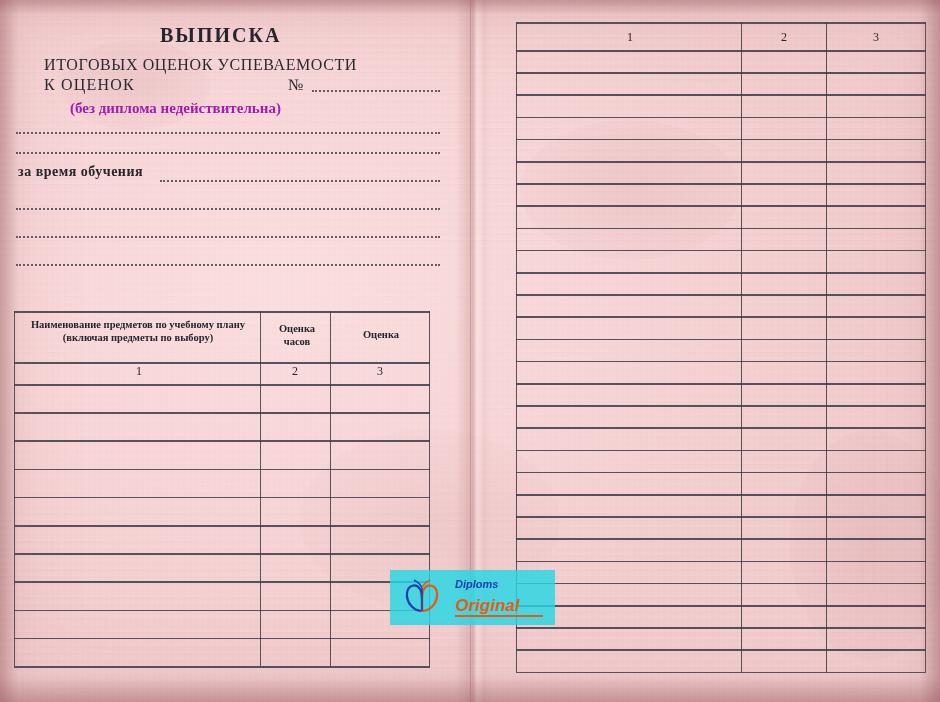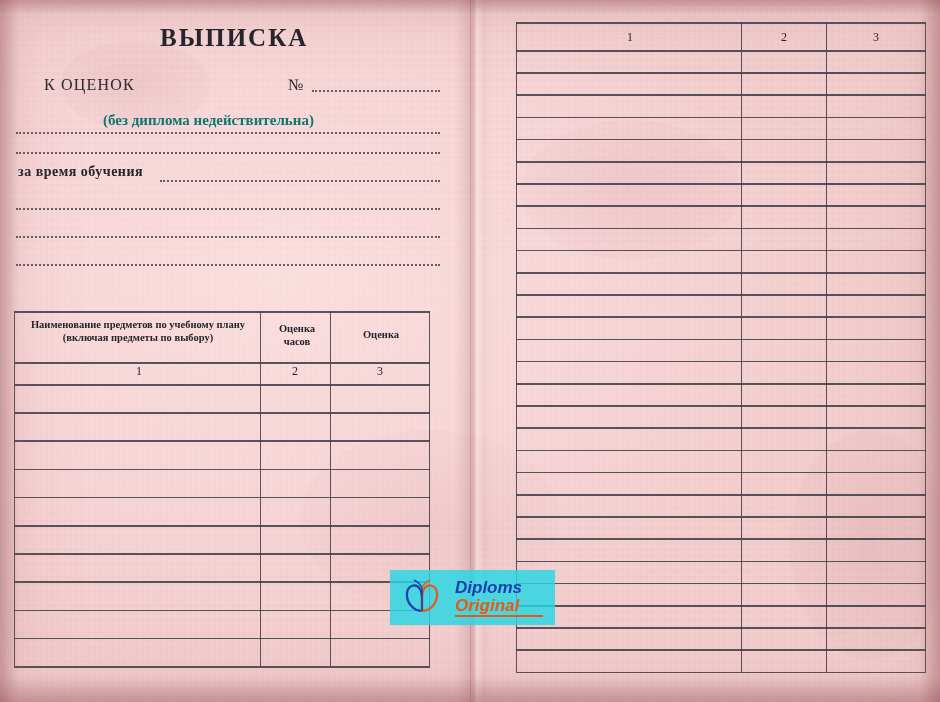--- a/index.html
+++ b/index.html
@@ -82,21 +82,21 @@
     background: rgba(150,85,90,0.30);
   }
   .smudge {
     position: absolute;
     border-radius: 50%;
     pointer-events: none;
   }
   #title {
     position: absolute;
     left: 160px; top: 24px;
-    font-size: 25px;
+    font-size: 20px;
     letter-spacing: 2px;
     font-weight: bold;
     color: #24242c;
   }
   #subtitle1 {
     position: absolute;
     left: 44px; top: 56px;
     font-size: 16px;
     letter-spacing: 0.6px;
     color: #2a2a32;
@@ -109,25 +109,24 @@
     color: #2a2a32;
   }
   #numero {
     position: absolute;
     left: 288px; top: 76px;
     font-size: 16px;
     color: #2a2a32;
   }
   #subtitle2 {
     position: absolute;
-    left: 70px; top: 112px;
+    left: 70px; top: 100px;
     font-size: 15px;
     font-weight: bold;
-    color: #0f766e;
-    margin-left: 33px;
+    color: #a21caf;
   }
   #za-vremya {
     position: absolute;
     left: 18px; top: 164px;
     font-size: 14px;
     font-weight: bold;
     letter-spacing: 0.5px;
     color: #24242c;
   }
   #obnaruzhil {
@@ -200,21 +199,21 @@
     position: absolute;
     left: 400px; top: 577px;
     width: 44px; height: 42px;
   }
   #logo-text1 {
     position: absolute;
     left: 455px; top: 578px;
     font-family: "Liberation Sans", sans-serif;
     font-weight: bold;
     font-style: italic;
-    font-size: 17px;
+    font-size: 11px;
     color: #1b3fb0;
   }
   #logo-text2 {
     position: absolute;
     left: 455px; top: 596px;
     font-family: "Liberation Sans", sans-serif;
     font-weight: bold;
     font-style: italic;
     font-size: 17px;
     color: #e85a10;
@@ -236,20 +235,21 @@
 
   <div class="smudge" style="left:60px; top:40px; width:150px; height:90px; background:radial-gradient(ellipse at center, rgba(190,130,135,0.16), rgba(190,130,135,0));"></div>
   <div class="smudge" style="left:520px; top:120px; width:220px; height:140px; background:radial-gradient(ellipse at center, rgba(190,130,135,0.14), rgba(190,130,135,0));"></div>
   <div class="smudge" style="left:300px; top:430px; width:260px; height:180px; background:radial-gradient(ellipse at center, rgba(195,135,140,0.12), rgba(195,135,140,0));"></div>
   <div class="smudge" style="left:790px; top:430px; width:160px; height:230px; background:radial-gradient(ellipse at center, rgba(185,120,125,0.16), rgba(185,120,125,0));"></div>
 
   <div class="fold"></div>
   <div class="fold-line"></div>
 
   <div id="title">ВЫПИСКА</div>
+  <div id="subtitle1">ИТОГОВЫХ ОЦЕНОК  УСПЕВАЕМОСТИ</div>
   <div id="line-diploma">К  ОЦЕНОК</div>
   <div id="numero">№</div>
   <div class="dots-after-numero" style="left:312px; top:90px; width:128px;"></div>
   <div id="subtitle2">(без диплома недействительна)</div>
 
   <div class="dotted-line" style="left:16px; top:132px; width:424px;"></div>
   <div class="dotted-line" style="left:16px; top:152px; width:424px;"></div>
 
   <div id="za-vremya">за  время  обучения</div>
   <div class="dotted-line" style="left:160px; top:180px; width:280px;"></div>

